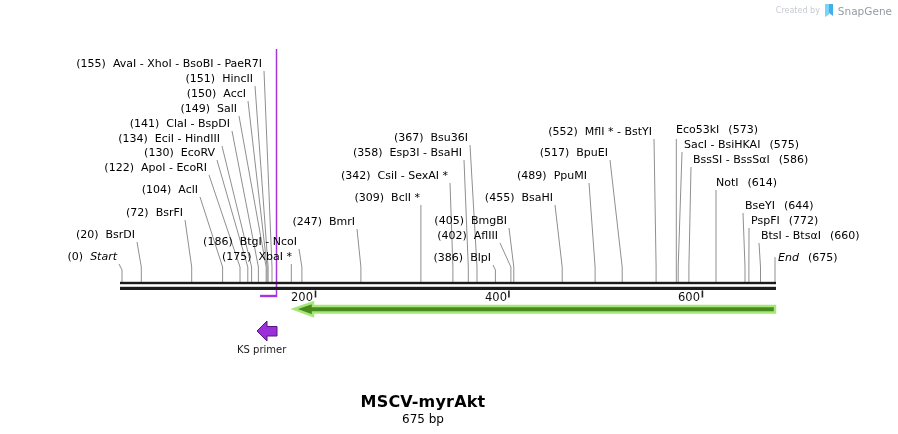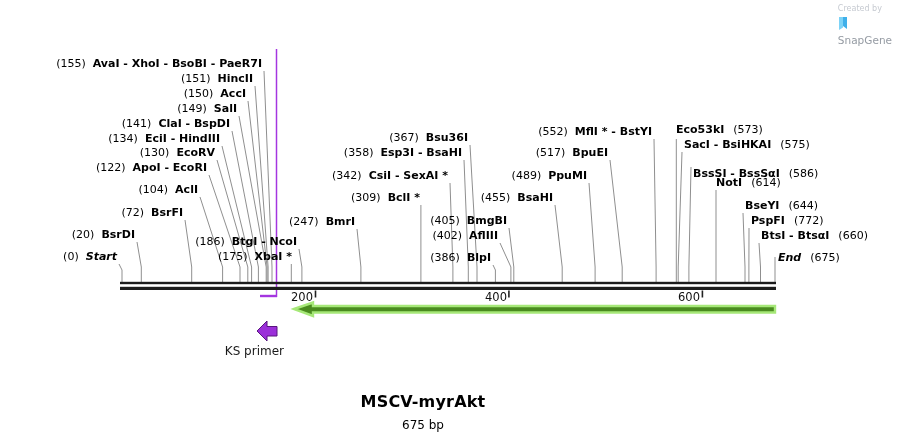--- a/index.html
+++ b/index.html
@@ -2,35 +2,35 @@
 <html><head>
 <meta charset="utf-8">
 <style>
   html,body{margin:0;padding:0;background:#ffffff;}
   #stage{
     position:relative;width:898px;height:434px;background:#ffffff;overflow:hidden;
     font-family:"DejaVu Sans","Liberation Sans",sans-serif;color:#000;
   }
   #map-svg{position:absolute;left:0;top:0;}
   .site{position:absolute;white-space:nowrap;font-size:11px;line-height:12px;color:#000;}
-  .site .names{font-weight:bold;}
+  .site .names{font-weight:normal;}
   .site.lft{text-align:right;}
   .site.lft .pos{margin-right:7px;}
   .site.rgt .pos{margin-left:9px;}
   .site.marker .names{font-style:italic;text-align:right;}
   .region-label{
     position:absolute;left:114px;top:34px;font-size:11.5px;color:#a32bdc;white-space:nowrap;
   }
   .region-label .rng{margin-right:8px;}
   .ruler-num{position:absolute;font-size:11.5px;color:#111;white-space:nowrap;}
-  #ks-primer-label{position:absolute;left:220px;top:344px;width:64px;text-align:right;font-size:12px;color:#1a1a1a;}
+  #ks-primer-label{position:absolute;left:237px;top:344px;width:64px;text-align:left;font-size:10px;color:#1a1a1a;}
   #title-block{position:absolute;left:0;top:392px;width:846px;text-align:center;}
   #map-title{font-size:16px;font-weight:bold;letter-spacing:.2px;}
-  #map-length{font-size:12px;margin-top:7px;}
-  #logo{position:absolute;top:4px;right:6px;display:flex;gap:4px;flex-direction:column;}
+  #map-length{font-size:12px;margin-top:1px;}
+  #logo{position:absolute;top:4px;right:6px;display:flex;align-items:center;gap:4px;}
   #logo .created{font-size:8px;color:#c6cad1;}
   #logo .brand{font-size:10.5px;color:#959ba3;font-weight:500;}
 </style>
 </head>
 <body>
 
 <div id="stage">
 
   <svg id="map-svg" width="898" height="434" viewBox="0 0 898 434">
 
@@ -125,21 +125,21 @@
   <div class="site lft" style="right:391px;top:215px"><span class="pos">(405)</span><span class="names">BmgBI</span></div>
   <div class="site lft" style="right:345px;top:192px"><span class="pos">(455)</span><span class="names">BsaHI</span></div>
   <div class="site lft" style="right:311px;top:170px"><span class="pos">(489)</span><span class="names">PpuMI</span></div>
   <div class="site lft" style="right:290px;top:147px"><span class="pos">(517)</span><span class="names">BpuEI</span></div>
   <div class="site lft" style="right:246px;top:126px"><span class="pos">(552)</span><span class="names">MflI * - BstYI</span></div>
 
   <div class="site lft marker" style="right:781px;top:251px"><span class="pos">(0)</span><span class="names">Start</span></div>
 
   <div class="site rgt" style="left:676px;top:124px"><span class="names">Eco53kI</span><span class="pos">(573)</span></div>
   <div class="site rgt" style="left:684px;top:139px"><span class="names">SacI - BsiHKAI</span><span class="pos">(575)</span></div>
-  <div class="site rgt" style="left:693px;top:168px"><span class="names">BssSI - BssSαI</span><span class="pos">(586)</span></div>
+  <div class="site rgt" style="left:693px;top:154px"><span class="names">BssSI - BssSαI</span><span class="pos">(586)</span></div>
   <div class="site rgt" style="left:716px;top:177px"><span class="names">NotI</span><span class="pos">(614)</span></div>
   <div class="site rgt" style="left:745px;top:200px"><span class="names">BseYI</span><span class="pos">(644)</span></div>
   <div class="site rgt" style="left:751px;top:215px"><span class="names">PspFI</span><span class="pos">(772)</span></div>
   <div class="site rgt" style="left:761px;top:230px"><span class="names">BtsI - BtsαI</span><span class="pos">(660)</span></div>
 
   <div class="site rgt marker" style="left:778px;top:252px"><span class="names">End</span><span class="pos">(675)</span></div>
 
   <div class="ruler-num" style="right:585px;top:290px">200</div>
   <div class="ruler-num" style="right:391px;top:290px">400</div>
   <div class="ruler-num" style="right:198px;top:290px">600</div>

